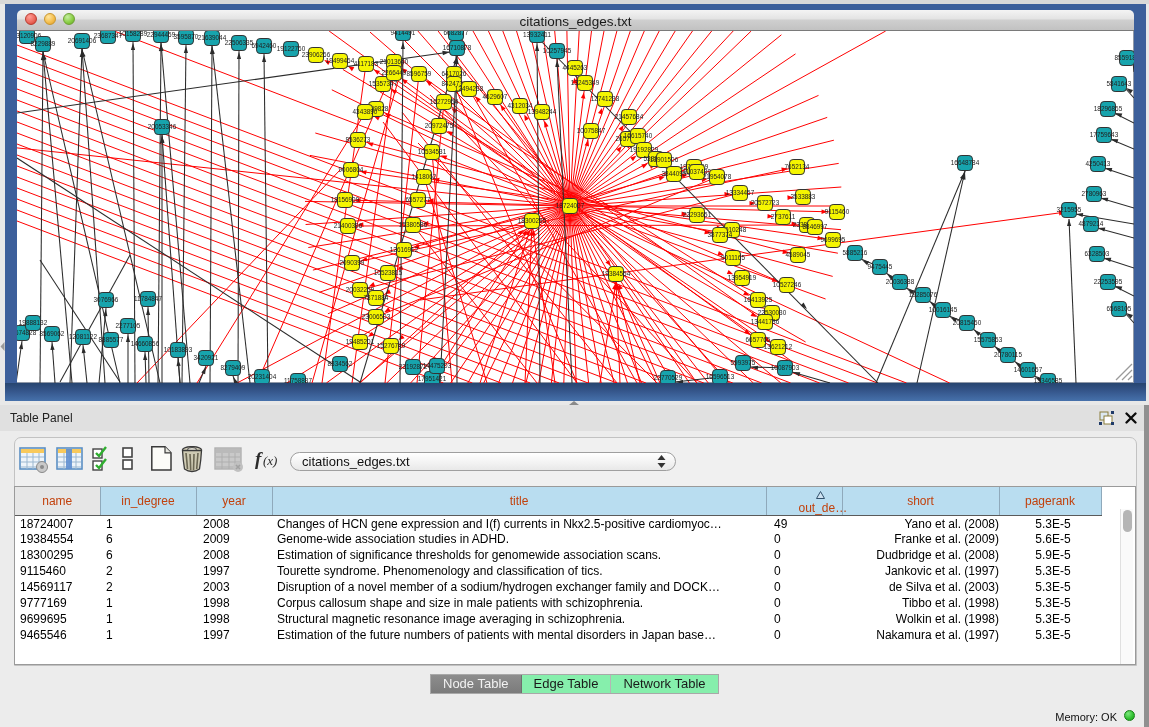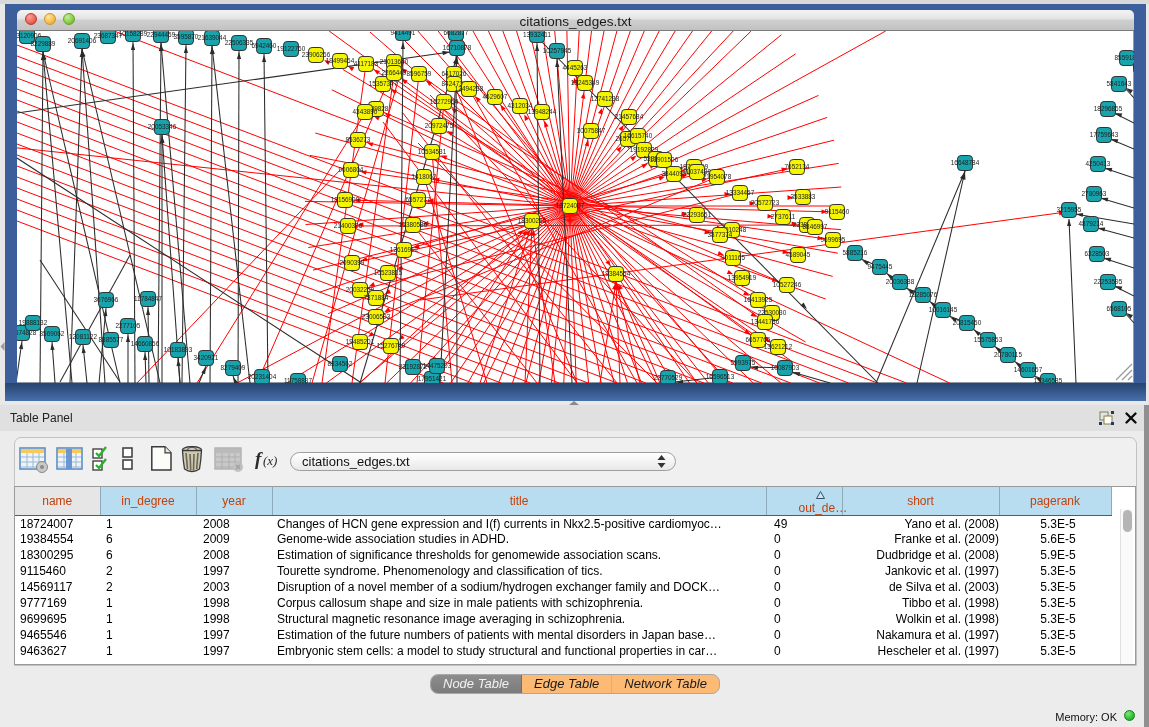--- a/index.html
+++ b/index.html
@@ -40,28 +40,28 @@
 #combo { position:absolute; left:276px; top:14px; width:386px; height:19px; border:1px solid #9f9f9f; border-radius:9.5px;
   background:linear-gradient(180deg,#ffffff, #f2f2f2 60%, #e8e8e8); font-size:13px; color:#111; line-height:17px; padding-left:11px; }
 
 
 #tablebox { position:absolute; left:14px; top:486px; width:1122px; height:179px; background:#ffffff; border:1px solid #9a9a9a; overflow:hidden; }
 table { border-collapse:collapse; table-layout:fixed; width:1078px; font-size:12px; }
 th { height:20px; background:#b9ddf0; border-right:1px solid #8fa9bb; border-bottom:1px solid #5a5a5a; font-weight:normal; font-size:12px; color:#c2410c; padding:0; }
 th.c1 { background:#e6e6e6; }
 td { height:15.9px; padding:0; white-space:nowrap; overflow:hidden; color:#000; }
 .c1 { width:85px; } .c2 { width:96px; } .c3 { width:76px; } .c4 { width:494px; }
-.c5 { width:76px;padding-left:32px; } .c6 { width:157px; } .c7 { width:112px; }
+.c5 { width:76px;padding-left:32px; } .c6 { width:157px; } .c7 { width:102px; }
 td.c1 { padding-left:5px; } td.c2 { padding-left:6px; } td.c3 { padding-left:7px;margin-left:8px; } td.c4 { padding-left:5px; }
 td.c5 { padding-left:8px; } td.c6 { text-align:right; } td.c7 { padding-left:6px;text-align:center; }
 #vscroll { position:absolute; right:2px; top:22px; width:13px; height:155px; background:#fafafa; border-left:1px solid #e0e0e0; }
 #vthumb { position:absolute; left:2px; top:1px; width:9px; height:22px; border-radius:5px; background:#b5b5b5; }
 
 
-#tabs { position:absolute; left:430px; top:674px; height:20px; display:flex; border:1px solid #a8a8a8; border-radius:8px; overflow:hidden; background:#fdba74;font-style:italic; }
+#tabs { position:absolute; left:430px; top:674px; height:20px; display:flex; border:1px solid #a8a8a8; border-radius:0; overflow:hidden; background:#86efac; }
 #tabs .tab { font-size:13px; line-height:18px; padding:0 12px; color:#1a1a1a; border-right:1px solid #b5b5b5; }
 #tabs .tab.sel { background:linear-gradient(180deg,#8d8d8d,#7b7b7b); color:#f2f2f2; border-right:1px solid #6f6f6f; }
 #tabs .tab:last-child { border-right:none; }
 #memory { position:absolute; right:32px; top:711px; font-size:11px; color:#111; }
 #memdot { position:absolute; right:14px; top:710px; width:11px; height:11px; border-radius:50%; background:radial-gradient(circle at 35% 30%, #7de87d, #2fbf2f 60%, #1d9e1d); border:1px solid #188018; }
 </style></head>
 <body>
 <div id="stage">
   <div style="position:absolute;left:0;top:0;width:1149px;height:4px;background:#d9d9d9"></div>
   <div id="frame">
@@ -1119,29 +1119,20 @@
           </tr>
           <tr>
             <td class="c1">9465546</td>
             <td class="c2">1</td>
             <td class="c3">1997</td>
             <td class="c4">Estimation of the future numbers of patients with mental disorders in Japan base…</td>
             <td class="c5">0</td>
             <td class="c6">Nakamura et al. (1997)</td>
             <td class="c7">5.3E-5</td>
           </tr>
-          <tr>
-            <td class="c1">9463627</td>
-            <td class="c2">1</td>
-            <td class="c3">1997</td>
-            <td class="c4">Embryonic stem cells: a model to study structural and functional properties in car…</td>
-            <td class="c5">0</td>
-            <td class="c6">Hescheler et al. (1997)</td>
-            <td class="c7">5.3E-5</td>
-          </tr>
     </tbody>
       </table>
     <div id="vscroll">
         <div id="vthumb"></div>
       </div>
   </div>
 
   <div id="tabs">
     <div class="tab sel">Node Table</div>
       <div class="tab">Edge Table</div>

